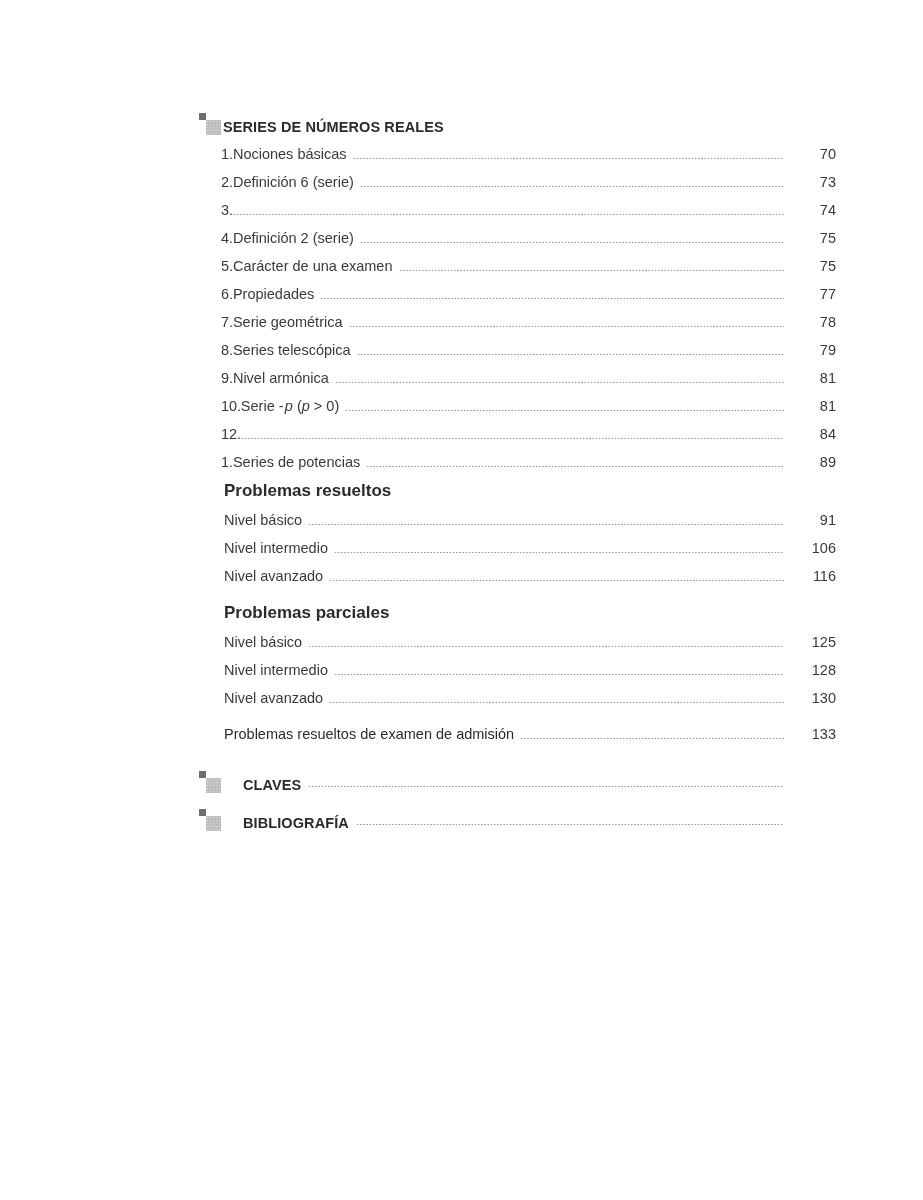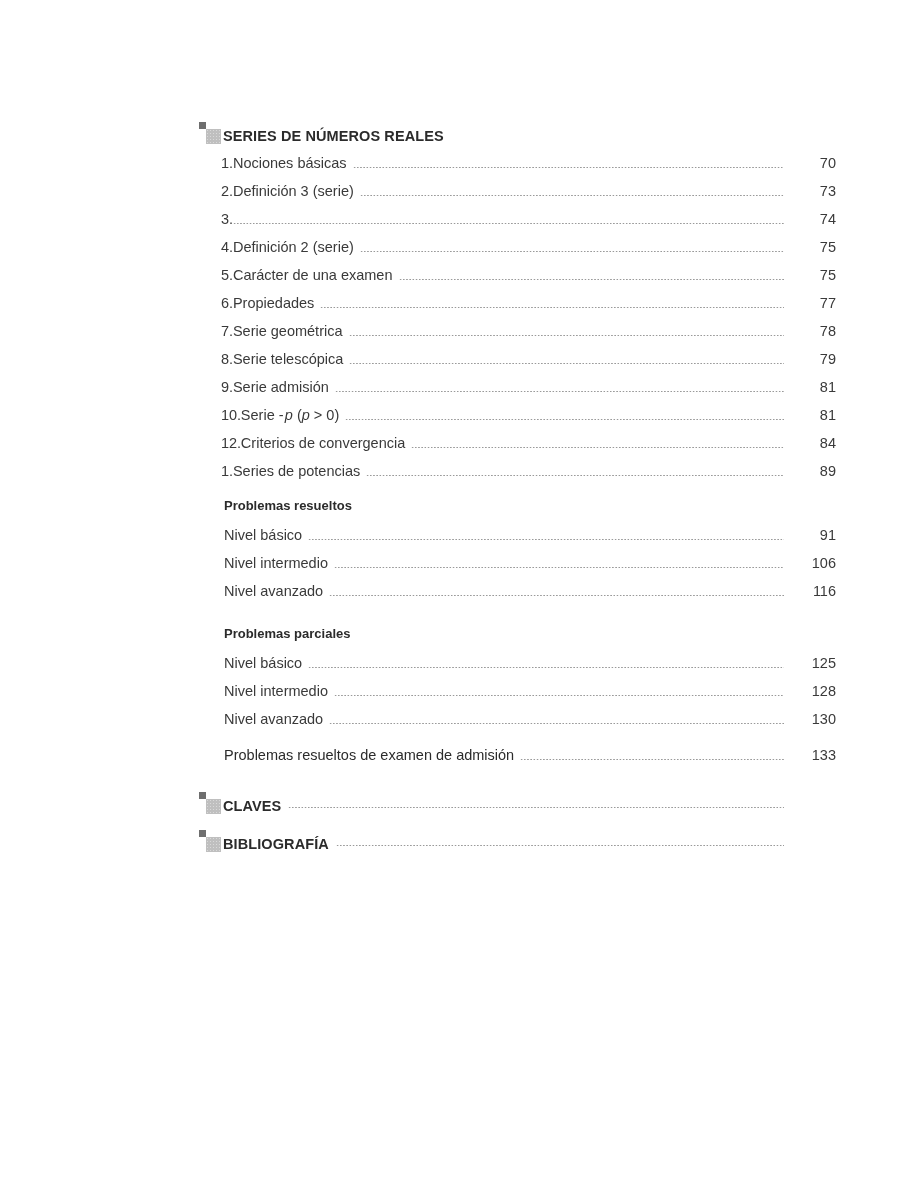--- a/index.html
+++ b/index.html
@@ -20,21 +20,21 @@
   .page {
     position: relative;
     width: 923px;
     height: 1200px;
     box-sizing: border-box;
   }
 
   .toc {
     position: absolute;
     left: 199px;
-    top: 119px;
+    top: 110px;
     width: 637px;
   }
 
   
   .chapter-head {
     position: relative;
     display: flex;
     align-items: flex-end;
     height: 26px;
     margin-bottom: 4px;
@@ -138,45 +138,46 @@
 
   
   .row.plain .label {
     padding-left: 25px;
   }
 
   
   .subhead {
     height: 30px;
     line-height: 30px;
-    font-size: 13px;
+    font-size: 17px;
     font-weight: bold;
     color: #2b2b2b;
     padding-left: 25px;
-    margin-top: 6px;
+    margin-top: 0;
   }
 
   
   .row.boldrow .label {
     font-weight: normal;
     color: #2b2b2b;
     padding-left: 25px;
   }
 
   .gap-sm { height: 8px; }
 
   
   .chapter-row {
     display: flex;
     align-items: flex-end;
     height: 38px;
   }
   .chapter-row .chapter-title {
     padding-bottom: 2px;
     padding-right: 7px;
+    margin-left: 20px;
   }
   .chapter-row .leader {
     flex: 1 1 auto;
     position: relative;
     height: 1px;
     margin-bottom: 7px;
     overflow: hidden;
   }
   .chapter-row .leader::before {
     content: "";
@@ -218,21 +219,21 @@
 
     <div id="numbered-list">
         <div class="row numbered">
           <span class="num">1.</span>
           <span class="label">Nociones básicas</span>
           <span class="leader"></span>
           <span class="page">70</span>
         </div>
         <div class="row numbered">
           <span class="num">2.</span>
-          <span class="label">Definición 3 (serie)</span>
+          <span class="label">Definición 6 (serie)</span>
           <span class="leader"></span>
           <span class="page">73</span>
         </div>
         <div class="row numbered">
           <span class="num">3.</span>
           <span class="leader"></span>
           <span class="page">74</span>
         </div>
         <div class="row numbered">
           <span class="num">4.</span>
@@ -253,39 +254,38 @@
           <span class="page">77</span>
         </div>
         <div class="row numbered">
           <span class="num">7.</span>
           <span class="label">Serie geométrica</span>
           <span class="leader"></span>
           <span class="page">78</span>
         </div>
         <div class="row numbered">
           <span class="num">8.</span>
-          <span class="label">Serie telescópica</span>
+          <span class="label">Series telescópica</span>
           <span class="leader"></span>
           <span class="page">79</span>
         </div>
         <div class="row numbered">
           <span class="num">9.</span>
-          <span class="label">Serie admisión</span>
+          <span class="label">Nivel armónica</span>
           <span class="leader"></span>
           <span class="page">81</span>
         </div>
         <div class="row numbered">
           <span class="num">10.</span>
           <span class="label">Serie - <i class="mvar">p</i> (<i class="mvar">p</i> &gt; 0)</span>
           <span class="leader"></span>
           <span class="page">81</span>
         </div>
         <div class="row numbered">
           <span class="num">12.</span>
-          <span class="label">Criterios de convergencia</span>
           <span class="leader"></span>
           <span class="page">84</span>
         </div>
         <div class="row numbered">
           <span class="num">1.</span>
           <span class="label">Series de potencias</span>
           <span class="leader"></span>
           <span class="page">89</span>
         </div>
       </div>

